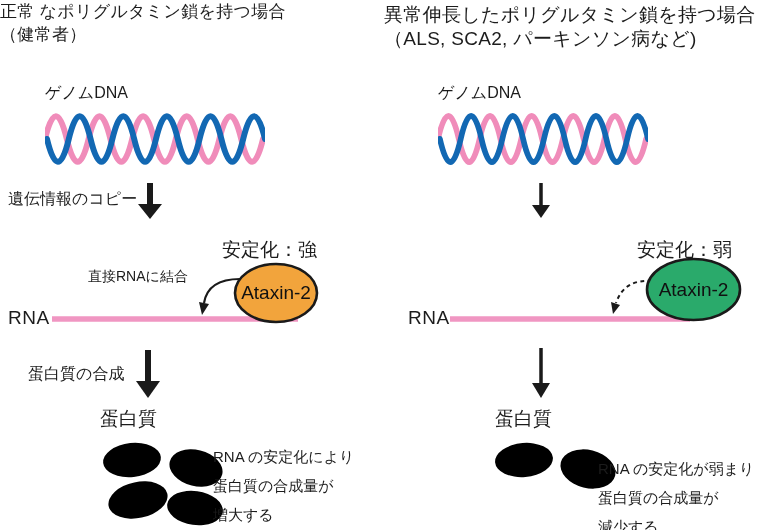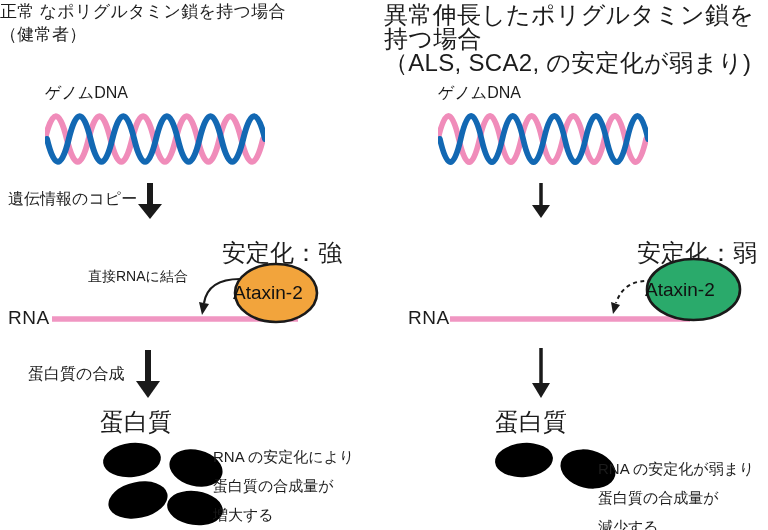--- a/index.html
+++ b/index.html
@@ -5,27 +5,27 @@
   html,body{margin:0;padding:0}
   body{
     width:768px;height:530px;position:relative;background:#ffffff;overflow:hidden;
     font-family:"Liberation Sans","DejaVu Sans",sans-serif;color:#1c1c1c;
   }
   .abs{position:absolute}
   .c{text-align:left}
   svg{display:block}
   .panel{position:absolute;inset:0}
   .title{font-size:17px;line-height:23px;letter-spacing:.3px}
-  .title-big{font-size:24px;line-height:24px}
+  .title-big{font-size:19px;line-height:24px}
   .lbl-md{font-size:16px}
-  .lbl-lg{font-size:24px}
+  .lbl-lg{font-size:19px}
   .lbl-sm{font-size:16px}
   .lbl-xs{font-size:14px}
   .rna-lbl{font-size:19px;letter-spacing:.5px}
-  .ataxin{display:flex;align-items:center;justify-content:flex-start}
+  .ataxin{display:flex;align-items:center;justify-content:center}
   .ataxin>svg{position:absolute;inset:0;width:100%;height:100%}
   .ataxin>span{position:relative;font-size:19px;color:#111}
   .result{font-size:15px;line-height:29px}
 </style>
 </head>
 <body>
 
 <div class="panel">
 
   <div class="abs title c" style="left:0;top:4;width:318">
@@ -90,21 +90,21 @@
     <div>蛋白質の合成量が</div>
     <div>増大する</div>
   </div>
 
 </div>
 
 <div class="panel">
 
   <div class="abs title title-big c" style="left:384px;top:3px;width:384px">
     <div>異常伸長したポリグルタミン鎖を持つ場合</div>
-    <div>（ALS, SCA2, の安定化が弱まり)</div>
+    <div>（ALS, SCA2, パーキンソン病など)</div>
   </div>
 
   <div class="abs lbl-md c" style="left:438px;top:83px;width:210px">ゲノムDNA</div>
 
   <svg class="abs" style="left:438px;top:110px" width="210" height="58" viewBox="0 0 222 58" preserveAspectRatio="none">
     <path d="M0,29 Q11,-17 22,29 T44,29 T66,29 T88,29 T110,29 T132,29 T154,29 T176,29 T198,29 T220,29" fill="none" stroke="#f08cba" stroke-width="6" stroke-linecap="round"></path>
     <path d="M2,29 Q13,75 24,29 T46,29 T68,29 T90,29 T112,29 T134,29 T156,29 T178,29 T200,29 T222,29" fill="none" stroke="#1268b3" stroke-width="6" stroke-linecap="round"></path>
   </svg>
 
   <svg class="abs" style="left:530px;top:183px" width="22" height="35" viewBox="0 0 22 35">

